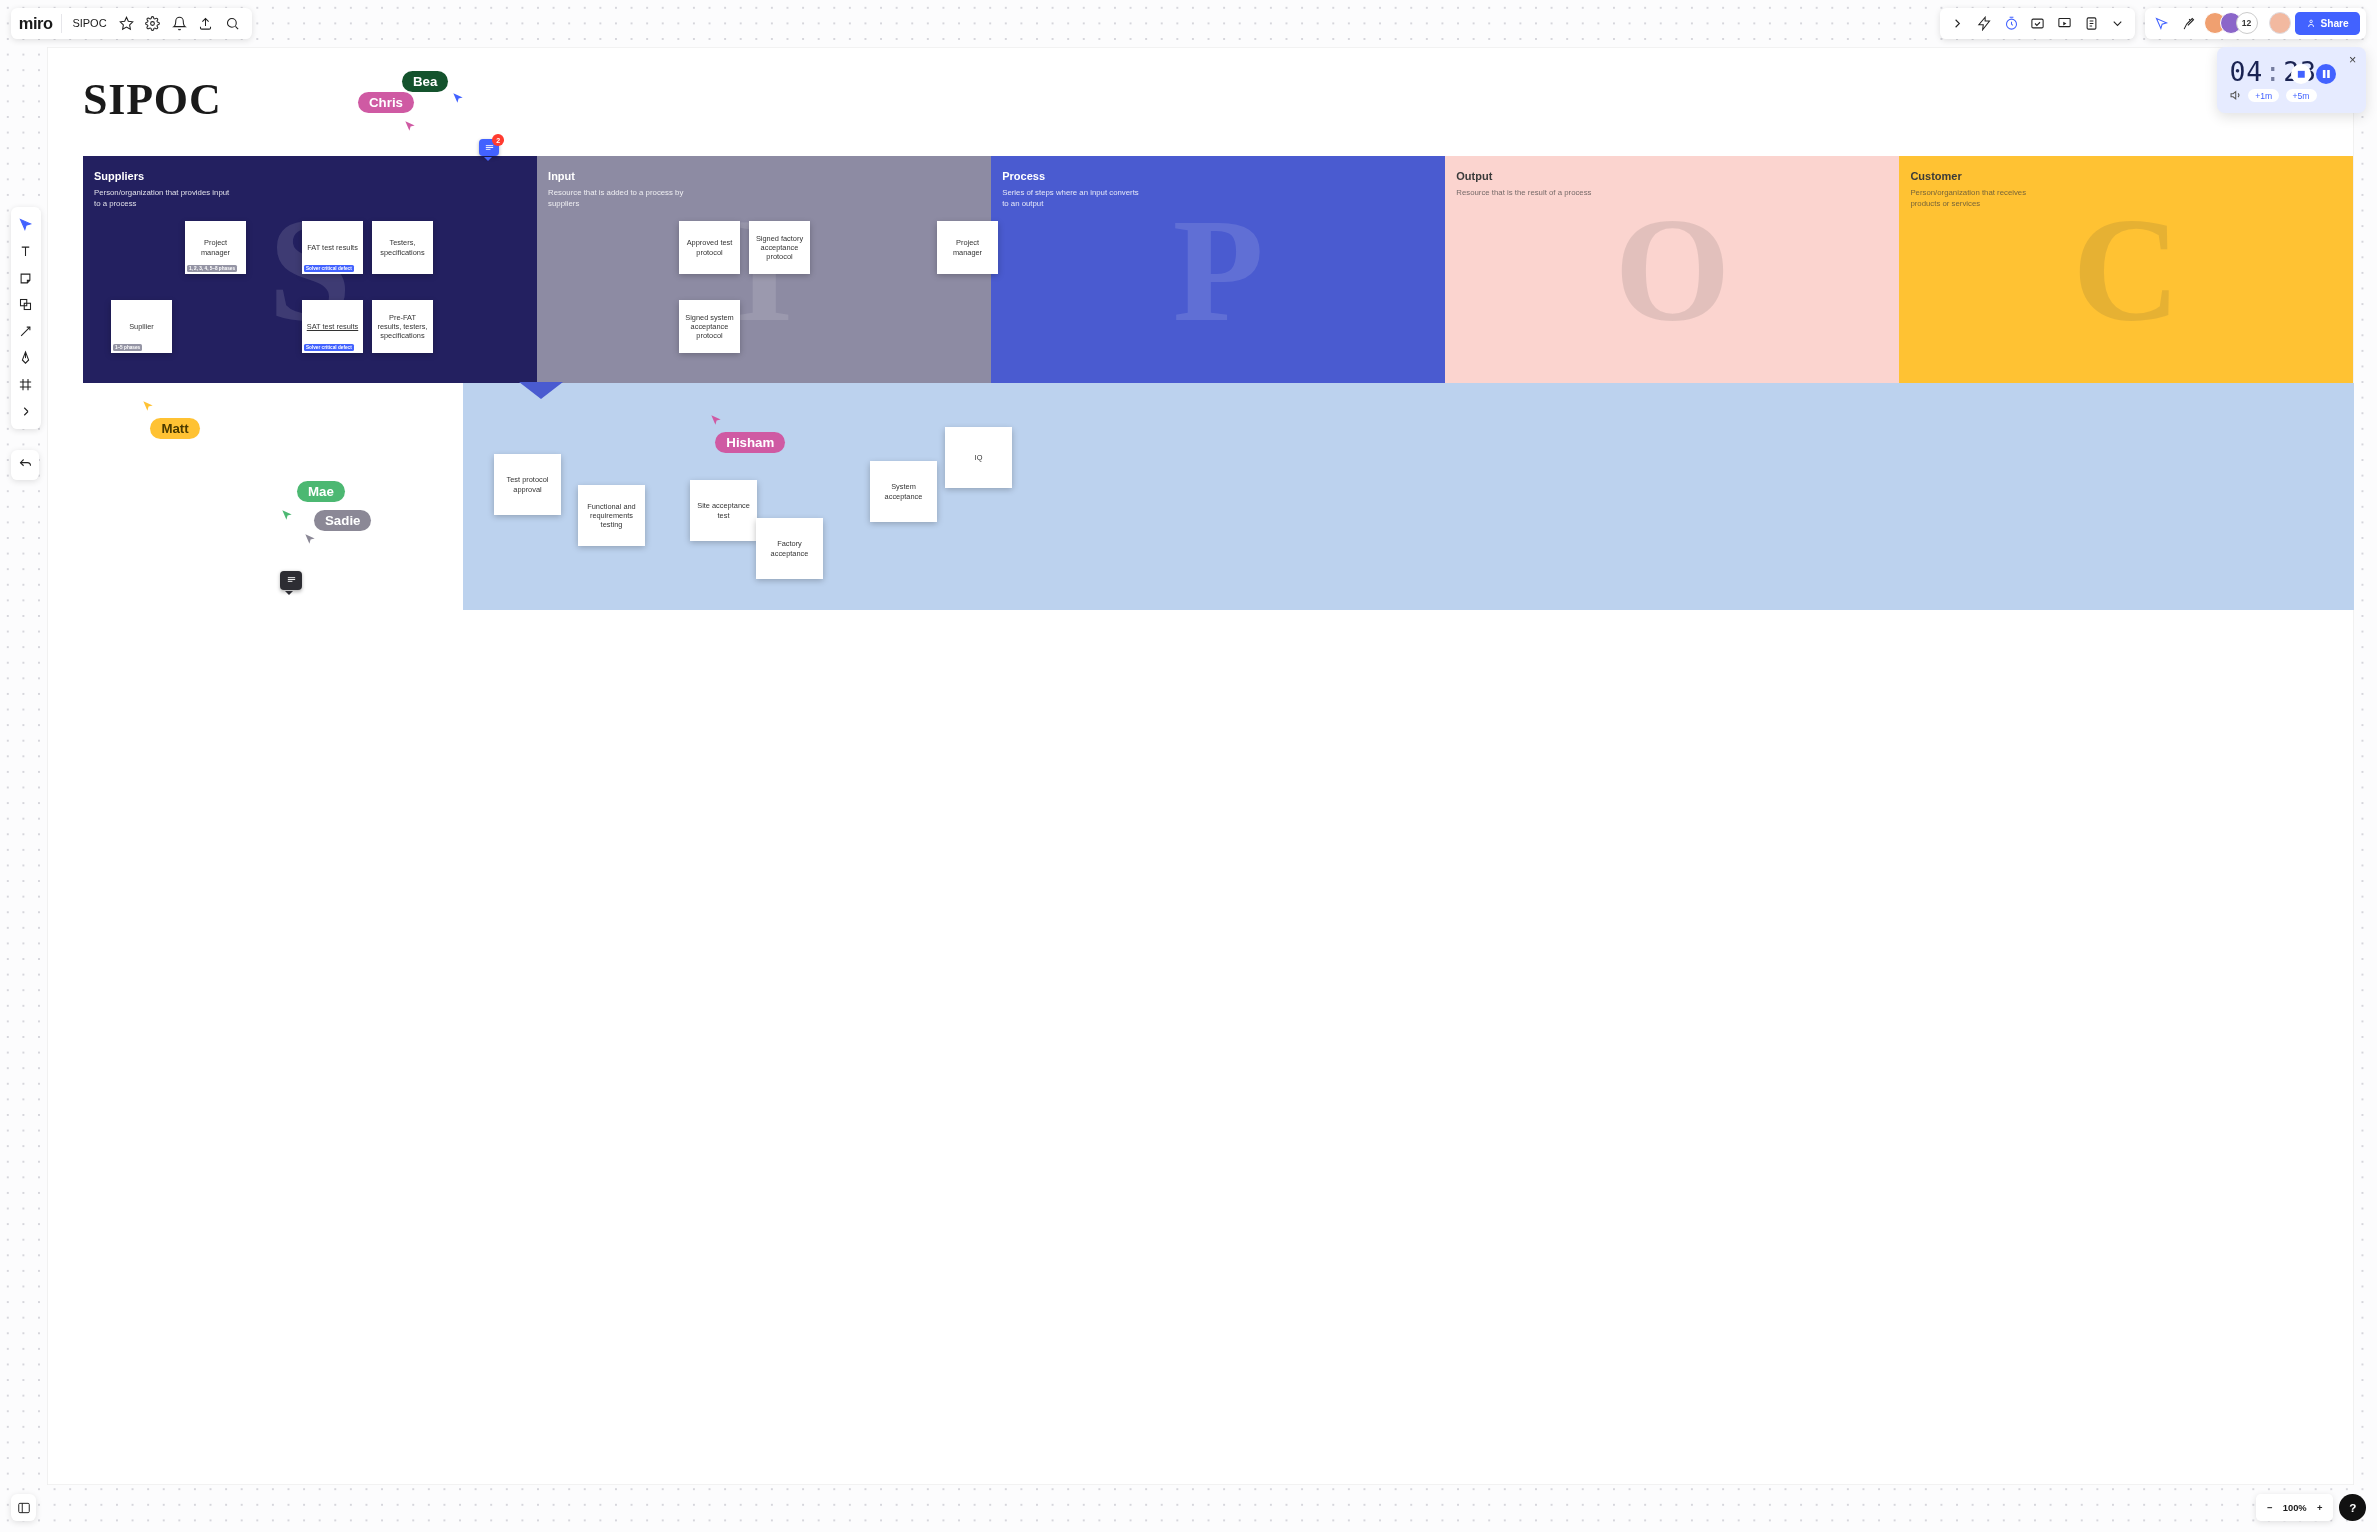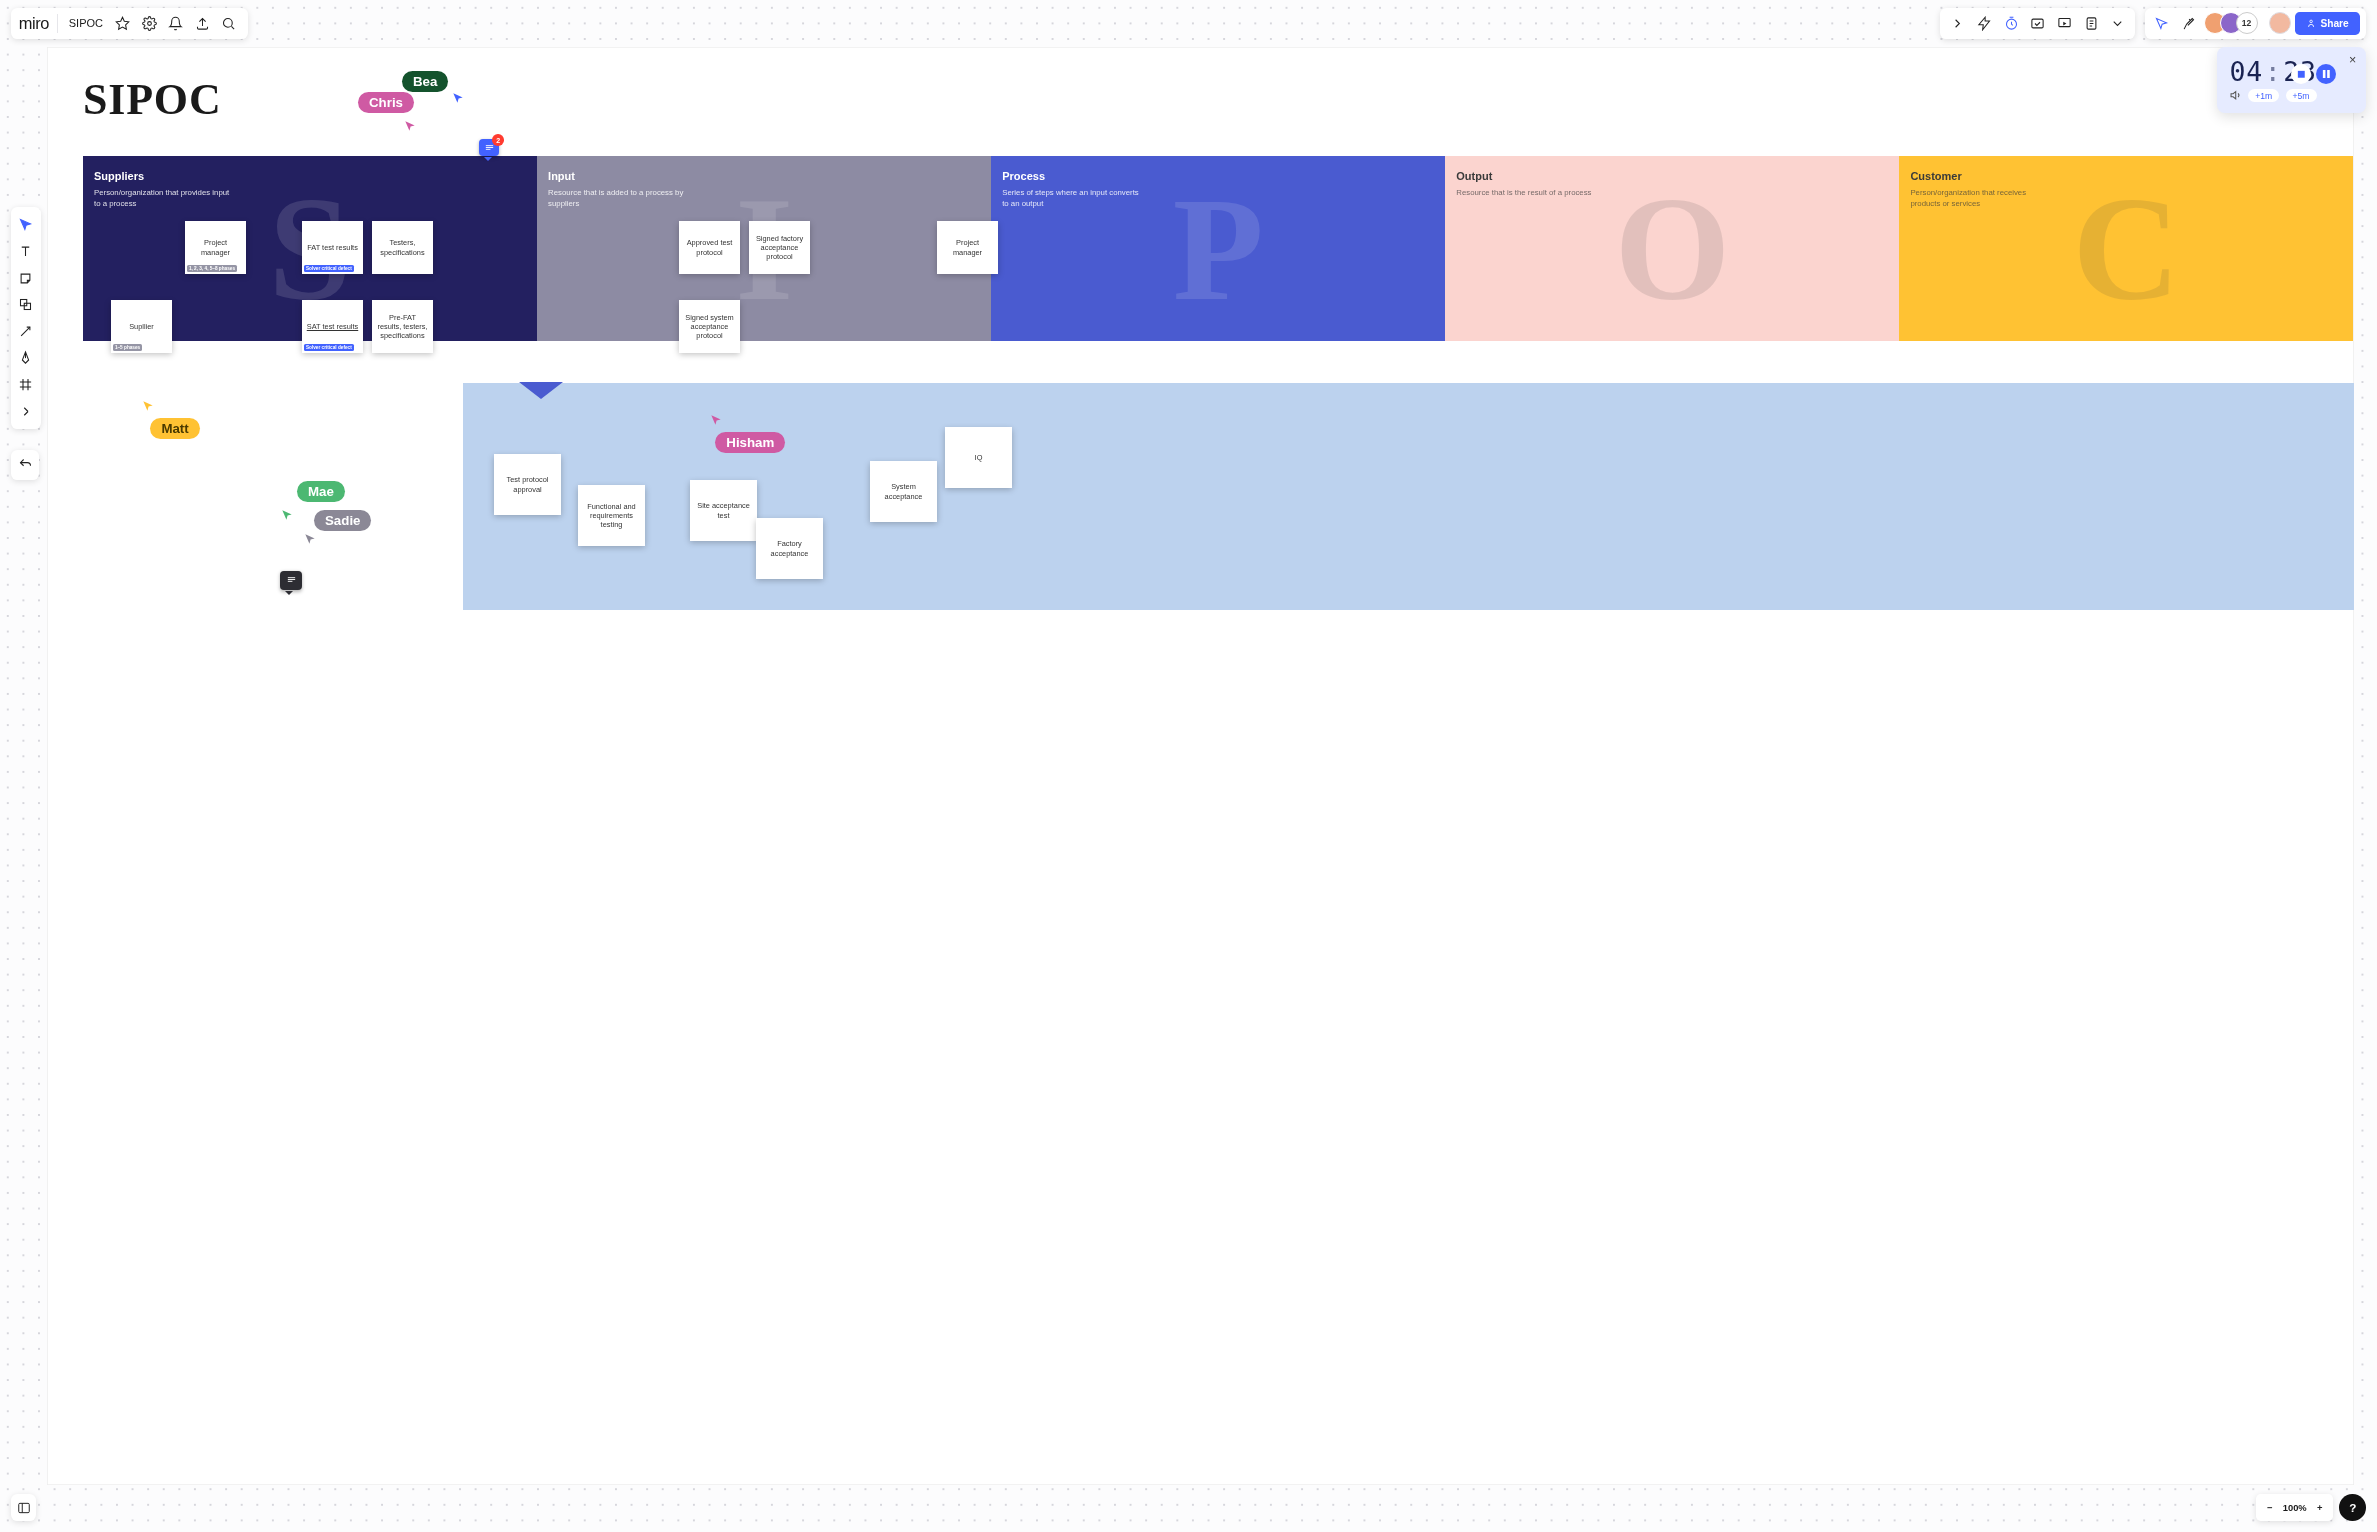--- a/index.html
+++ b/index.html
@@ -10,21 +10,21 @@
   }
   html,body{margin:0;padding:0;font-family:Helvetica,Arial,sans-serif;color:var(--text);}
   body{background:#fcfcfd;position:relative;width:100%;min-height:100vh;overflow:hidden;}
   
   body::before{content:"";position:absolute;inset:0;background-image:radial-gradient(#d6d6dc 0.8px,transparent 0.8px);background-size:15.6px 15.6px;z-index:0;}
   *{box-sizing:border-box;}
   .float{position:absolute;}
 
   
   .top-left{left:11px;top:7.8px;display:flex;align-items:center;background:#fff;border-radius:6.3px;box-shadow:0 1.6px 6.3px rgba(0,0,0,.12);height:31px;padding:0 7.8px;gap:3.1px;z-index:10;}
-  .logo{font-weight:400;letter-spacing:-0.4px;font-size:16.4px;padding-right:7.8px;border-right:0.8px solid var(--border);margin-right:3.1px;}
+  .logo{font-weight:700;letter-spacing:-0.4px;font-size:16.4px;padding-right:7.8px;border-right:0.8px solid var(--border);margin-right:3.1px;}
   .board-title{font-size:11px;font-weight:500;padding:0 4.7px;}
   .iconbtn{width:23.5px;height:23.5px;display:inline-flex;align-items:center;justify-content:center;border-radius:3.9px;color:#222;cursor:pointer;}
   .iconbtn svg{width:15px;height:15px;stroke:#222;stroke-width:1.7;fill:none;}
   .iconbtn.star svg{fill:#fff;}
 
   
   .top-right{right:11px;top:7.8px;display:flex;gap:9.4px;align-items:center;z-index:10;}
   .panel{background:#fff;border-radius:6.3px;box-shadow:0 1.6px 6.3px rgba(0,0,0,.12);height:31px;display:flex;align-items:center;padding:0 6.3px;gap:4.7px;}
   .panel .iconbtn{width:22px;}
   .avatar{width:22px;height:22px;border-radius:50%;border:1.6px solid #fff;margin-left:-6.3px;background:#ddd;display:inline-flex;align-items:center;justify-content:center;font-size:7.8px;font-weight:600;color:#fff;}
@@ -60,21 +60,21 @@
   .zoom span.v{min-width:30px;text-align:center;}
   .help{width:26.6px;height:26.6px;border-radius:50%;background:#111;color:#fff;display:flex;align-items:center;justify-content:center;font-weight:700;font-size:11.7px;cursor:pointer;}
 
   
   .frame{position:absolute;left:47px;top:47px;right:23.5px;bottom:47px;background:#fff;z-index:1;box-shadow:inset 0 0 0 0.8px #eee;}
 
   
   .h1{position:absolute;left:36px;top:26.6px;font-family:Georgia,serif;font-size:44px;font-weight:900;letter-spacing:0.8px;}
 
   
-  .row{position:absolute;left:36px;top:109px;right:0;height:185px;display:flex;}
+  .row{position:absolute;left:36px;top:109px;right:0;height:227px;display:flex;}
   .col{position:relative;flex:1;min-width:0;padding:14px 11px 9.4px 11px;color:#fff;}
   .col .title{font-size:11px;font-weight:700;margin-bottom:6.3px;}
   .col .sub{font-size:7.8px;opacity:.85;line-height:1.35;max-width:141px;}
   .col .wmark{position:absolute;inset:0;display:flex;align-items:center;justify-content:center;font-family:Georgia,serif;font-size:149px;font-weight:700;opacity:.12;pointer-events:none;}
   .col.suppliers{background:var(--navy);}
   .col.input{background:var(--lav);}
   .col.process{background:var(--peri);}
   .col.output{background:var(--pink);color:#3a3a3a;}
   .col.output .sub{opacity:.7;}
   .col.customer{background:var(--yellow);color:#3a3a3a;}

